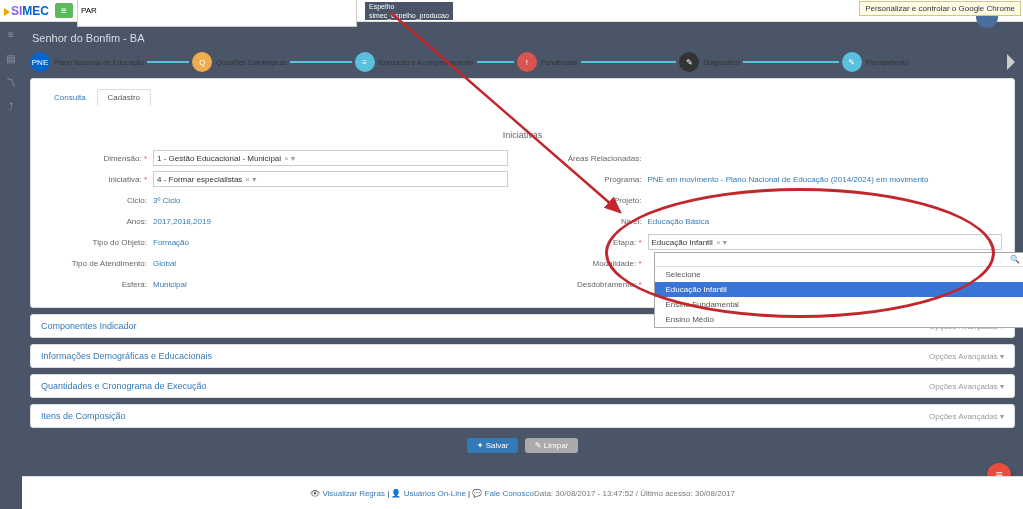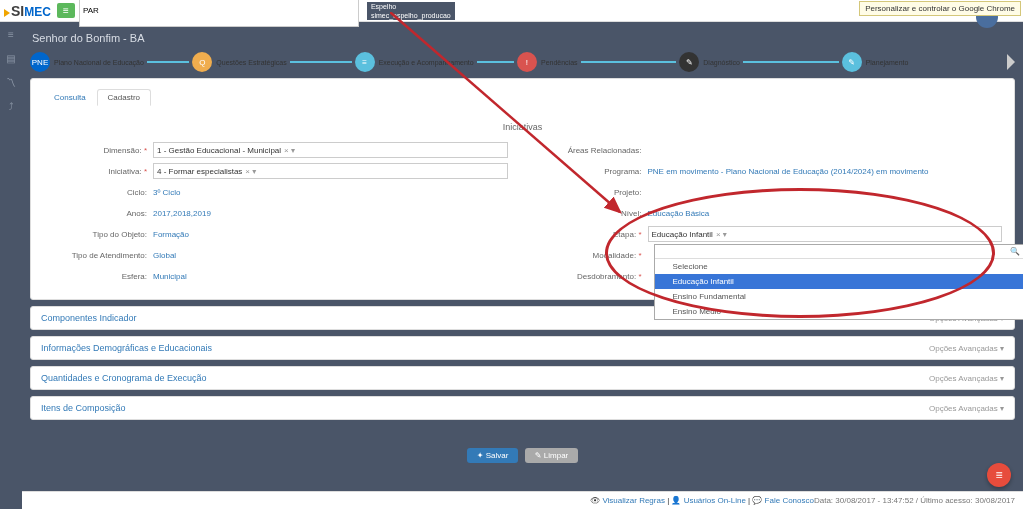--- a/index.html
+++ b/index.html
@@ -1,65 +1,65 @@
 <!DOCTYPE html>
 <html><head>
 <meta charset="utf-8">
 <style>
 *{box-sizing:border-box;margin:0;padding:0;font-family:Arial,sans-serif}
 body{background:#4a5568;font-size:9px;color:#333;width:1023px;height:509px;overflow:hidden;position:relative}
 .topbar{height:22px;background:#fff;display:flex;align-items:center;padding:0 4px;border-bottom:1px solid #ddd}
-.logo-s{color:#404040;font-weight:bold;font-size:14px}
+.logo-s{color:#8b5cf6;font-weight:bold;font-size:12px}
 .logo-arrow{display:inline-block;width:0;height:0;border-left:6px solid #f0a500;border-top:4px solid transparent;border-bottom:4px solid transparent;margin-right:1px;vertical-align:middle}
 .logo-b{color:#0066cc;font-weight:bold;font-size:12px}
 .green-btn{width:18px;height:15px;background:#5cb85c;border-radius:2px;margin-left:6px;display:flex;align-items:center;justify-content:center;color:#fff;font-size:10px}
 .top-select{margin-left:4px;height:15px;width:280px;border:1px solid #ccc;font-size:8px;padding:15px 3px;background:#fff}
 .top-menu{margin-left:8px;color:#fff;font-size:7px;line-height:9px}
 .top-menu div{background:#4a5568;padding:0 4px}
 .chrome-tip{position:absolute;top:1px;right:2px;background:#fffce6;border:1px solid #d4c77a;padding:2px 5px;font-size:8px;z-index:100}
 .avatar-top{position:absolute;top:6px;right:25px;width:22px;height:22px;border-radius:50%;background:#4a6e9e;z-index:5}
 .sidebar{position:absolute;left:0;top:22px;width:22px;height:calc(100% - 22px);background:#4a5568}
 .sidebar-icon{width:22px;height:24px;display:flex;align-items:center;justify-content:center;color:#8a95a5;font-size:10px}
 .main{margin-left:22px;padding:6px 8px 0 8px}
 .page-title{color:#d8dde5;font-size:11px;padding:4px 2px}
 .wizard{display:flex;align-items:center;margin:4px 0;position:relative}
 .wz-step{display:flex;align-items:center;flex:1}
 .wz-circle{width:20px;height:20px;border-radius:50%;display:flex;align-items:center;justify-content:center;color:#fff;font-size:8px;font-weight:normal;flex-shrink:0}
 .wz-label{font-size:7px;color:#333;margin-left:4px;white-space:nowrap}
 .wz-line{flex:1;height:2px;background:#5bc0de;margin:0 3px}
 .wz-arrow-r{width:0;height:0;border-left:8px solid #ccc;border-top:8px solid transparent;border-bottom:8px solid transparent;margin-left:3px}
 .c1{background:#0066cc}.c2{background:#f0ad4e}.c3{background:#5bc0de}.c4{background:#d9534f}.c5{background:#333}.c6{background:#5bc0de}
 .panel{background:#fff;border:1px solid #ddd;border-radius:3px;padding:10px 12px;margin-top:6px}
-.tabs{display:flex;margin-bottom:16px}
+.tabs{display:flex;margin-bottom:24px}
 .tab{padding:3px 10px;font-size:8px;border:1px solid transparent;color:#337ab7;cursor:pointer}
 .tab.active{border:1px solid #ddd;border-bottom-color:#fff;border-radius:3px 3px 0 0;color:#555;background:#fff}
 .section-title{text-align:center;font-size:9px;color:#666;margin:6px 0 10px}
 .form-grid{display:flex;gap:30px}
 .form-col{flex:1}
 .form-row{display:flex;align-items:center;margin-bottom:5px;min-height:16px}
 .form-label{width:110px;text-align:right;font-size:8px;color:#666;padding-right:6px}
 .form-label .req{color:#d9534f}
 .form-val{font-size:8px;color:#337ab7;flex:1}
 .form-select{flex:1;height:16px;border:1px solid #ccc;font-size:8px;padding:0 3px;background:#fff;position:relative;display:flex;align-items:center;justify-content:flex-start}
 .form-select .clr{color:#999;font-size:8px;padding:0 3px}
 .right-circle{position:absolute;border:3px solid #c1272d;border-radius:50%;width:390px;height:130px;top:188px;right:28px;z-index:50;pointer-events:none}
 .arrow-line{position:absolute;top:12px;left:390px;width:260px;height:210px;z-index:60;pointer-events:none}
 .dropdown-open{position:absolute;background:#fff;border:1px solid #aaa;width:370px;z-index:40;font-size:8px}
 .dd-search{border-bottom:1px solid #ddd;padding:2px;display:flex;align-items:center}
 .dd-search input{border:none;flex:1;font-size:8px;outline:none}
-.dd-opt{padding:3px 18px;color:#555}
+.dd-opt{padding:3px 11px;color:#555}
 .dd-opt.hl{background:#3875d7;color:#fff}
 .collapse-row{border:1px solid #ddd;border-radius:3px;margin-top:6px;padding:6px 10px;display:flex;justify-content:space-between;align-items:center;background:#fff}
 .collapse-title{font-size:9px;color:#337ab7}
 .collapse-opts{font-size:8px;color:#999}
-.btn-row{text-align:center;margin-top:28px}
+.btn-row{text-align:center;margin-top:10px}
 .btn{display:inline-block;padding:3px 10px;font-size:8px;border-radius:3px;color:#fff;margin:0 2px;cursor:pointer}
 .btn-save{background:#337ab7}
 .btn-clear{background:#aaa}
-.footer{position:absolute;bottom:0;left:22px;right:0;height:18px;background:#fff;border-top:1px solid #ddd;display:flex;justify-content:flex-end;align-items:center;padding:8px 8px;font-size:8px}
+.footer{position:absolute;bottom:0;left:22px;right:0;height:18px;background:#fff;border-top:1px solid #ddd;display:flex;justify-content:center;align-items:center;padding:16px 8px;font-size:8px}
 .footer-left a{color:#337ab7;text-decoration:none}
 .footer-right{color:#777}
 .fab{position:absolute;bottom:22px;right:12px;width:24px;height:24px;border-radius:50%;background:#e74c3c;color:#fff;display:flex;align-items:center;justify-content:center;font-size:12px;box-shadow:0 2px 4px rgba(0,0,0,.3)}
 </style>
 </head>
 <body>
 
 <div class="chrome-tip">Personalizar e controlar o Google Chrome</div>
 <div class="avatar-top"></div>
 

